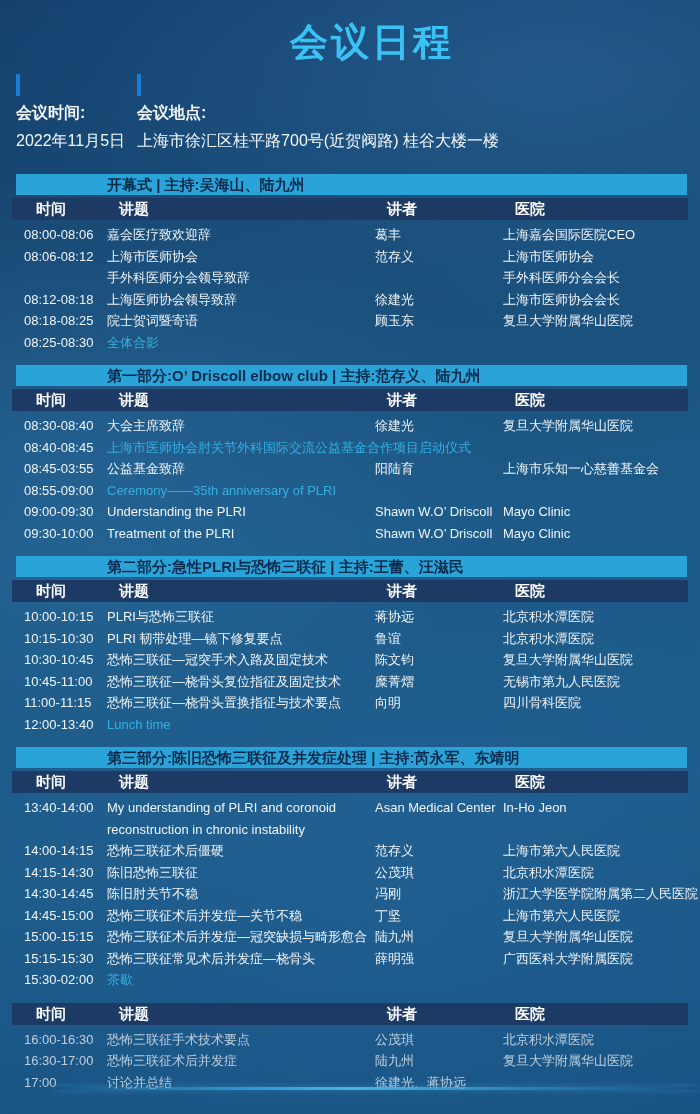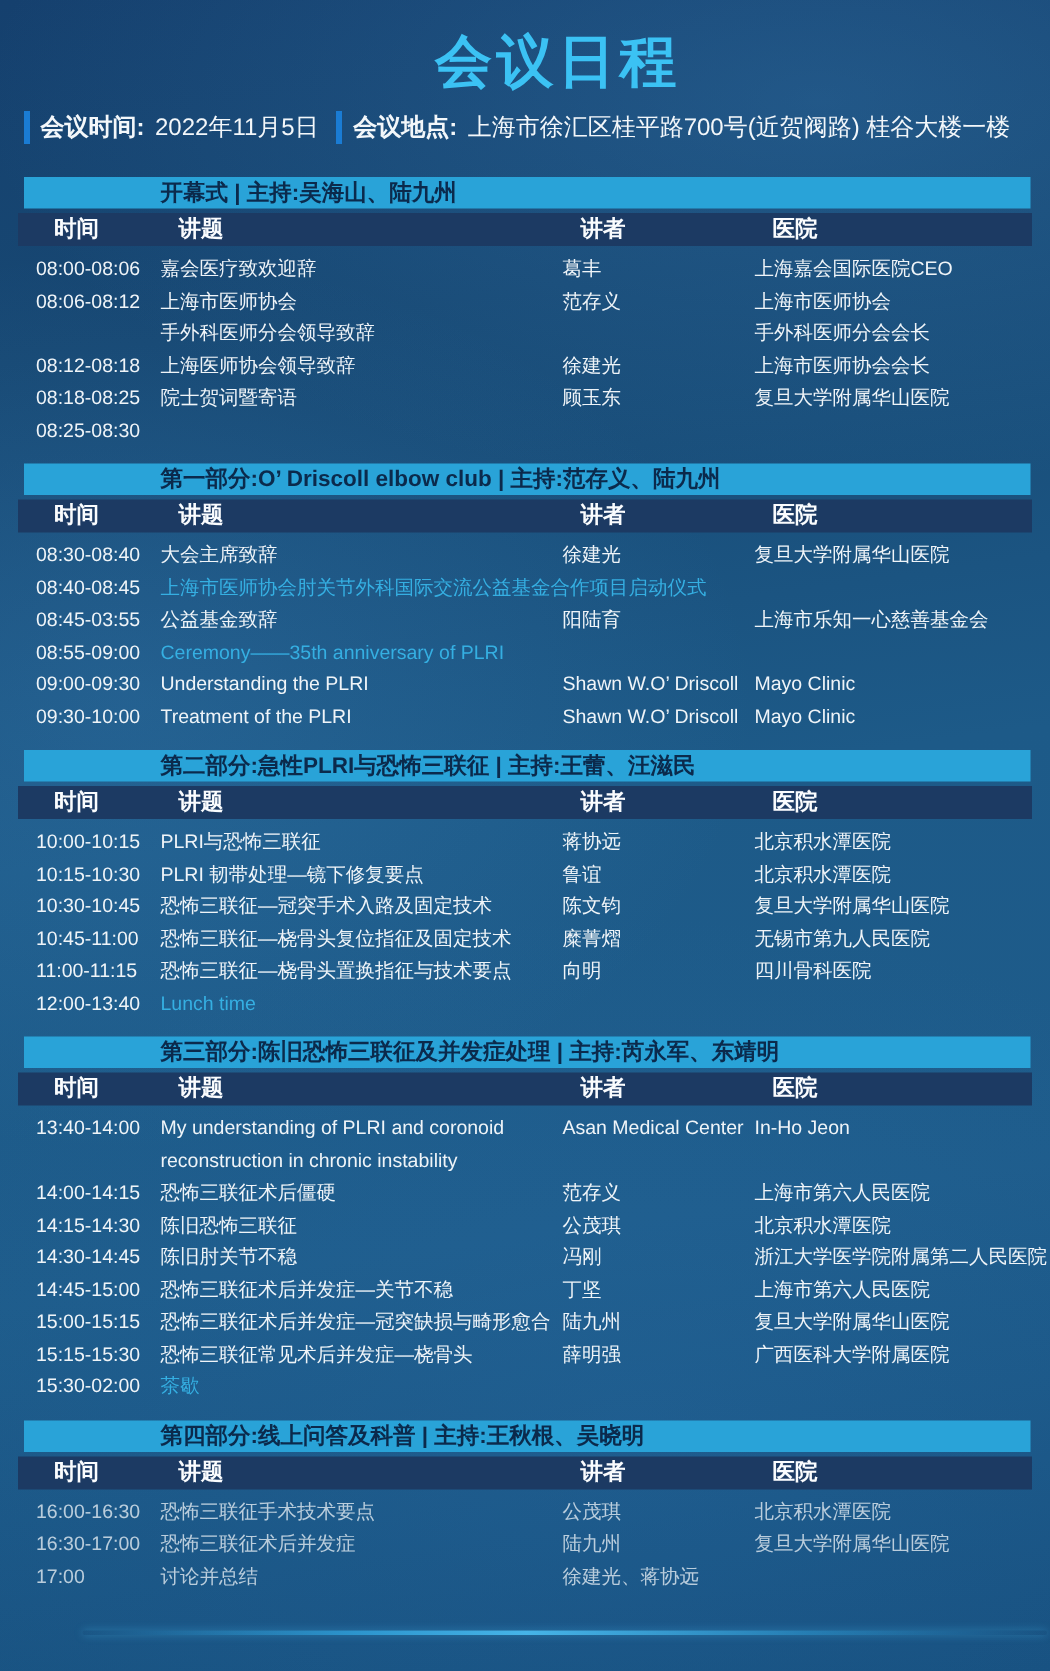--- a/index.html
+++ b/index.html
@@ -19,21 +19,21 @@
   .title {
     margin: 0; padding-top: 20px; text-align: center;
     font-size: 38px; line-height: 44px; font-weight: 800; letter-spacing: 3px;
     color: var(--title,#3BC2F4);
     padding-left: 44px;
   }
   .info {
     display: flex; align-items: center; gap: 12px;
     margin: 10px 10px 0 16px; color: #F3F7FA; font-size: 16px; white-space: nowrap;
   }
-  .info-group { display: flex; align-items: center; gap: 7px; }
+  .info-group { display: flex; gap: 7px; flex-direction: column; }
   .marker { width: 4px; height: 22px; background: var(--info-marker,#1A7CD4); flex: none; }
   .info-label { font-weight: 800; }
   .info-value { font-weight: 400; }
 
   .sections { margin-top: 22px; }
   .sec { margin: 12px 12px 0 12px; }
   .sections .sec:first-child { margin-top: 17px; }
   .sec-bar {
     height: 21px; line-height: 21px; margin: 0 1px 3px 4px;
     background: var(--section-bar,#29A3D8); color: var(--section-bar-text,#0B2A4C);
@@ -131,20 +131,23 @@
             <div class="cell c-topic">
               <div class="ln">院士贺词暨寄语</div>
             </div>
             <div class="cell c-speaker">顾玉东</div>
             <div class="cell c-hospital">
               <div class="ln">复旦大学附属华山医院</div>
             </div>
           </div>
           <div class="row accent">
             <div class="cell c-time">08:25-08:30</div>
+            <div class="cell c-topic">
+              <div class="ln">全体合影</div>
+            </div>
             <div class="cell c-speaker"></div>
             <div class="cell c-hospital"></div>
           </div>
         </div>
       </section>
       <section class="sec">
         <div class="sec-bar"><span class="sec-bar-label">第一部分:O’ Driscoll elbow club | 主持:范存义、陆九州</span></div>
         <div class="cols">
           <div class="col">时间</div>
           <div class="col">讲题</div>
@@ -363,21 +366,20 @@
             <div class="cell c-time">15:30-02:00</div>
             <div class="cell c-topic">
               <div class="ln">茶歇</div>
             </div>
             <div class="cell c-speaker"></div>
             <div class="cell c-hospital"></div>
           </div>
         </div>
       </section>
       <section class="sec dim">
-        <div class="sec-bar"><span class="sec-bar-label">第四部分:线上问答及科普 | 主持:王秋根、吴晓明</span></div>
         <div class="cols">
           <div class="col">时间</div>
           <div class="col">讲题</div>
           <div class="col">讲者</div>
           <div class="col">医院</div>
         </div>
         <div class="rows">
           <div class="row">
             <div class="cell c-time">16:00-16:30</div>
             <div class="cell c-topic">

